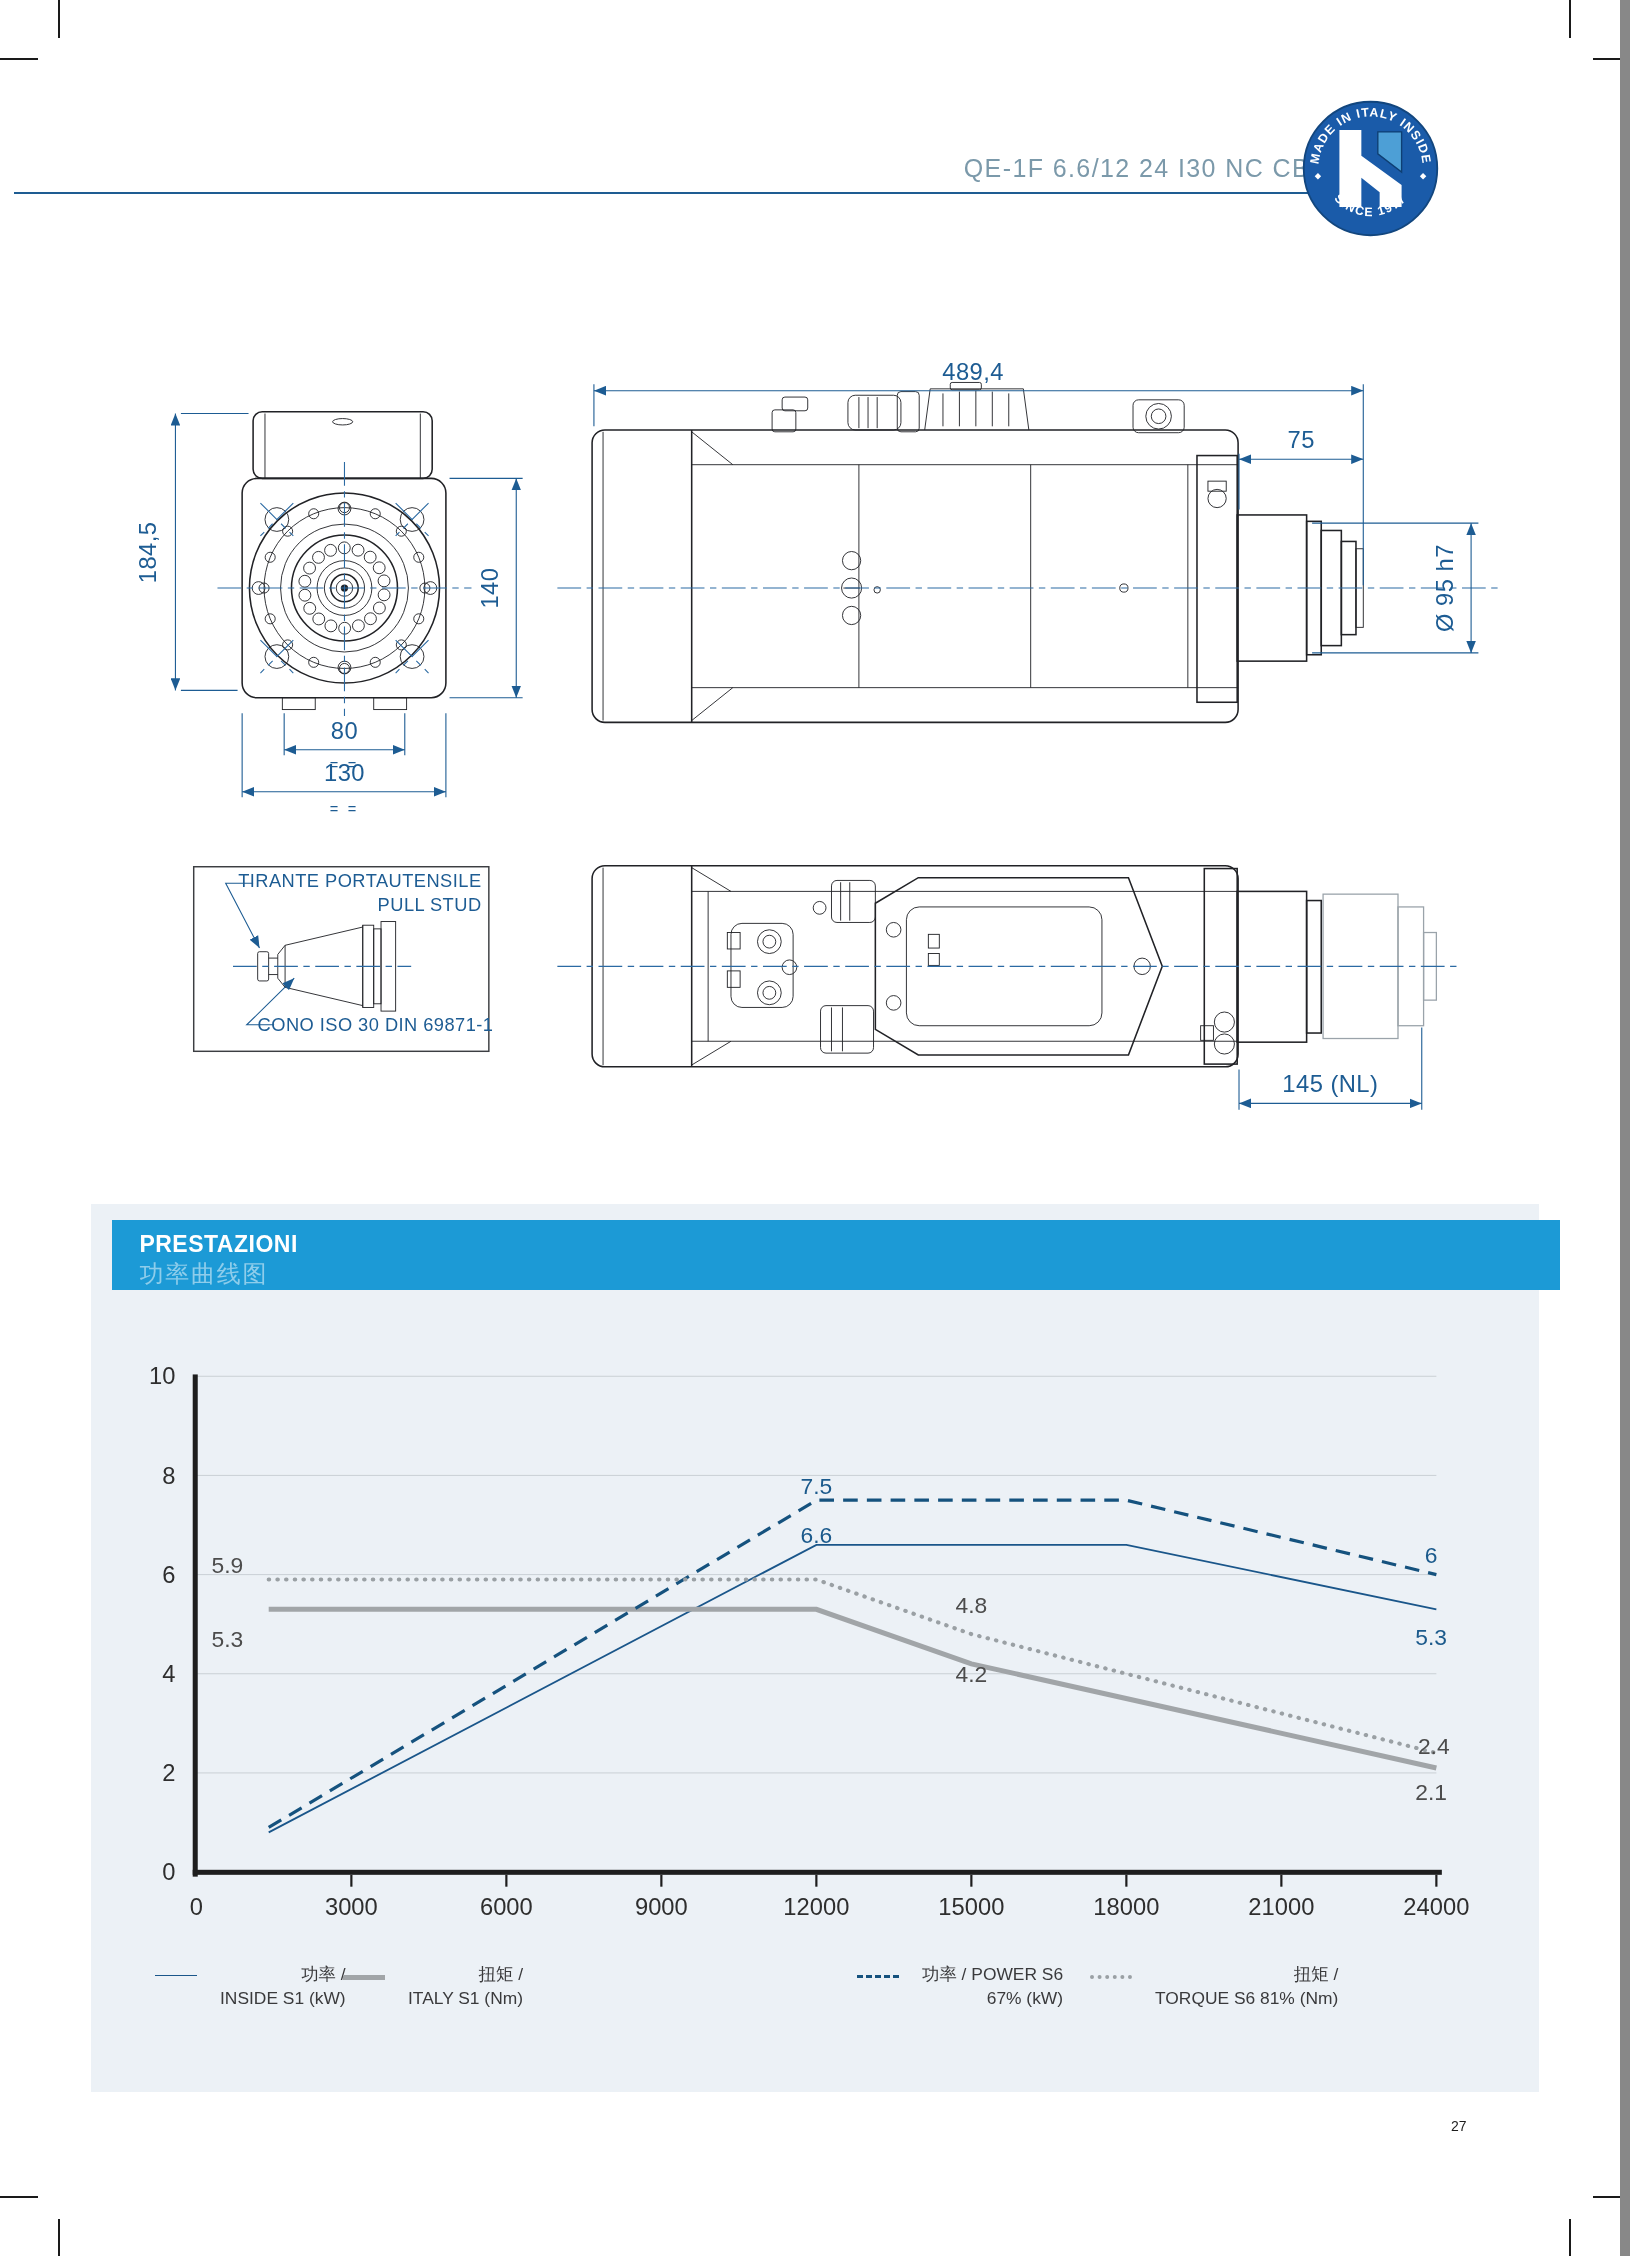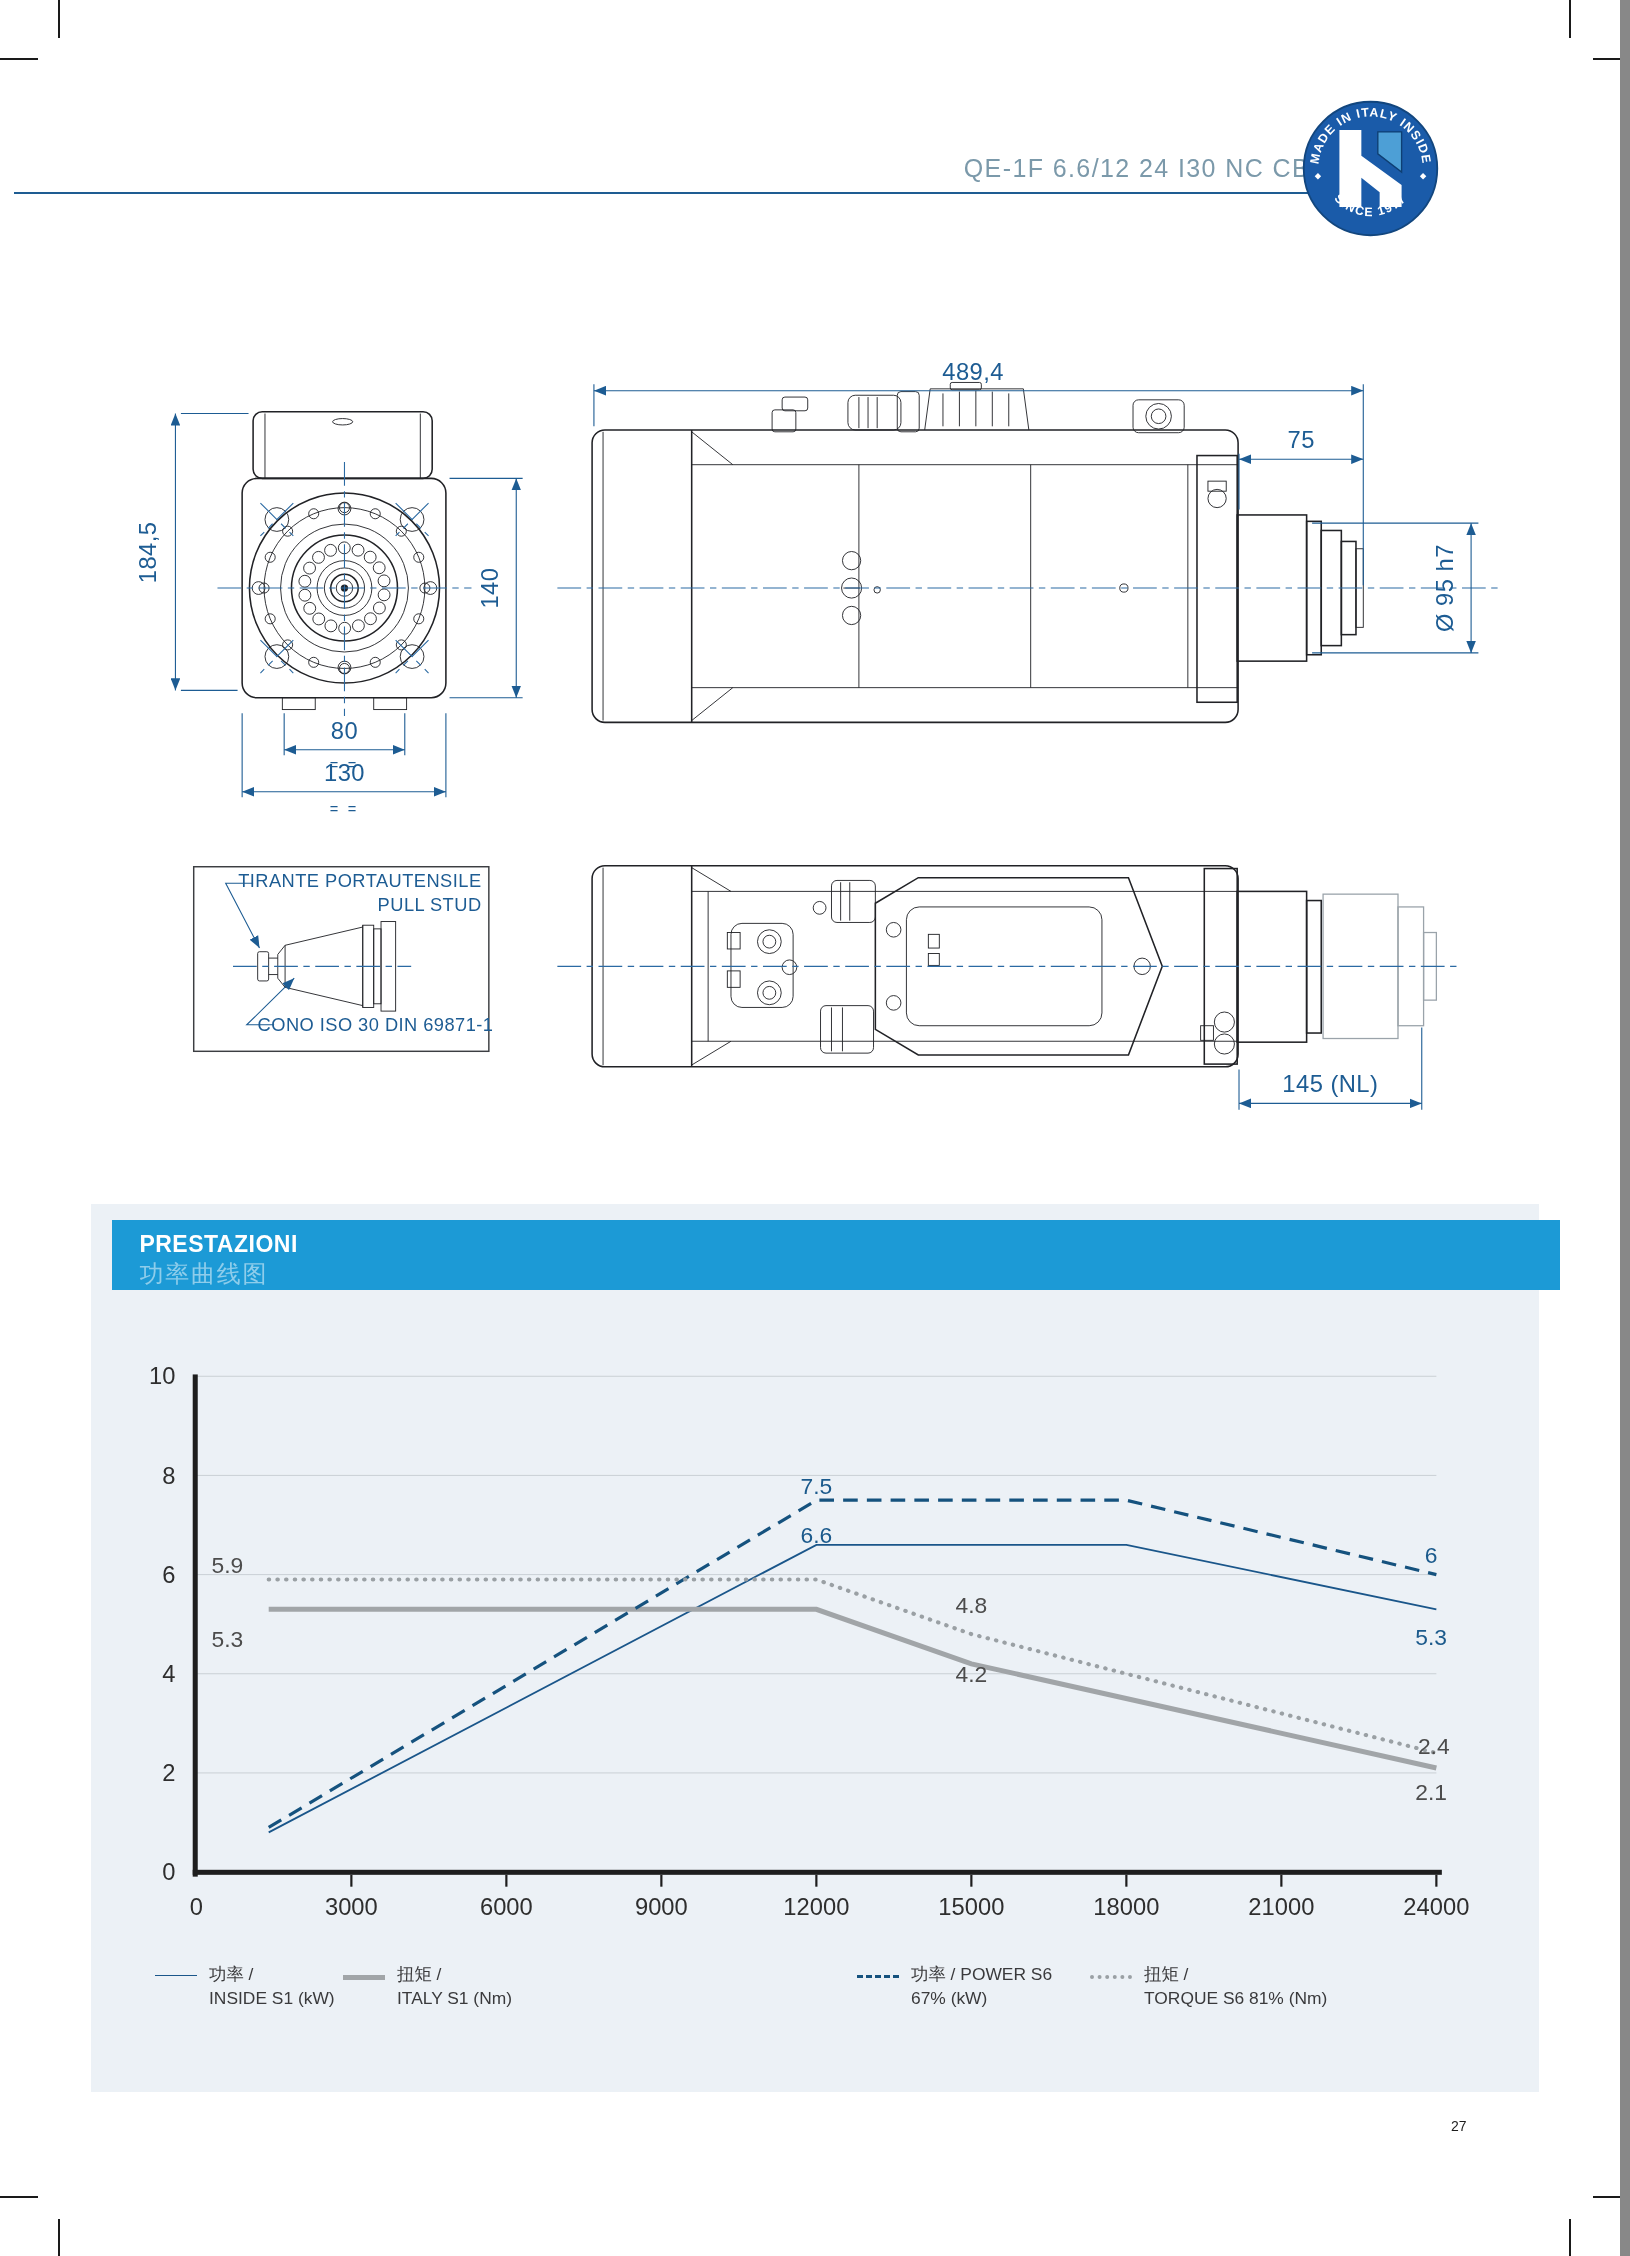--- a/index.html
+++ b/index.html
@@ -22,21 +22,21 @@
   .dimeq{fill:#1d5c93;font-size:16px;letter-spacing:3px;}
   .callt{fill:#1d5c93;font-size:20px;letter-spacing:0.5px;}
   
   .panel{position:absolute;left:91px;top:1204px;width:1448px;height:888px;background:#ecf1f6;}
   .chart-hd{position:absolute;left:0;top:16px;width:1448px;height:70px;background:#1c9ad6;margin-left:21px;}
   .chart-hd .t1{position:absolute;left:27.4px;top:11px;color:#fff;font-size:23px;font-weight:bold;letter-spacing:0.5px;}
   .chart-hd .t2{position:absolute;left:27.4px;top:38px;color:rgba(255,255,255,0.5);font-size:24px;letter-spacing:1.8px;}
   #plot{position:absolute;left:0;top:70px;}
   .axlbl{fill:#2e2e2e;font-size:26px;font-family:"Liberation Sans",sans-serif;}
   .ann{font-size:25px;font-family:"Liberation Sans",sans-serif;}
-  .legend-item{position:absolute;display:flex;gap:12px;}
+  .legend-item{position:absolute;display:flex;gap:23px;text-align:right;}
   .ls{width:42px;height:0;margin-top:12.8px;flex:none;}
   .ls.solid-thin{border-top:1.8px solid #1a568a;}
   .ls.solid-thick{border-top:5.5px solid #a1a5a8;}
   .ls.dashed{border-top:3.7px dashed #15527e;}
   .ls.dotted{border-top:4.6px dotted #9aa0a4;}
   .lt{font-size:17.4px;line-height:1.4;color:#3a3a3c;white-space:nowrap;}
   .page-num{position:absolute;left:1451px;top:2118px;font-size:14px;color:#1d1d1d;}
 </style>
 </head>
 <body>

